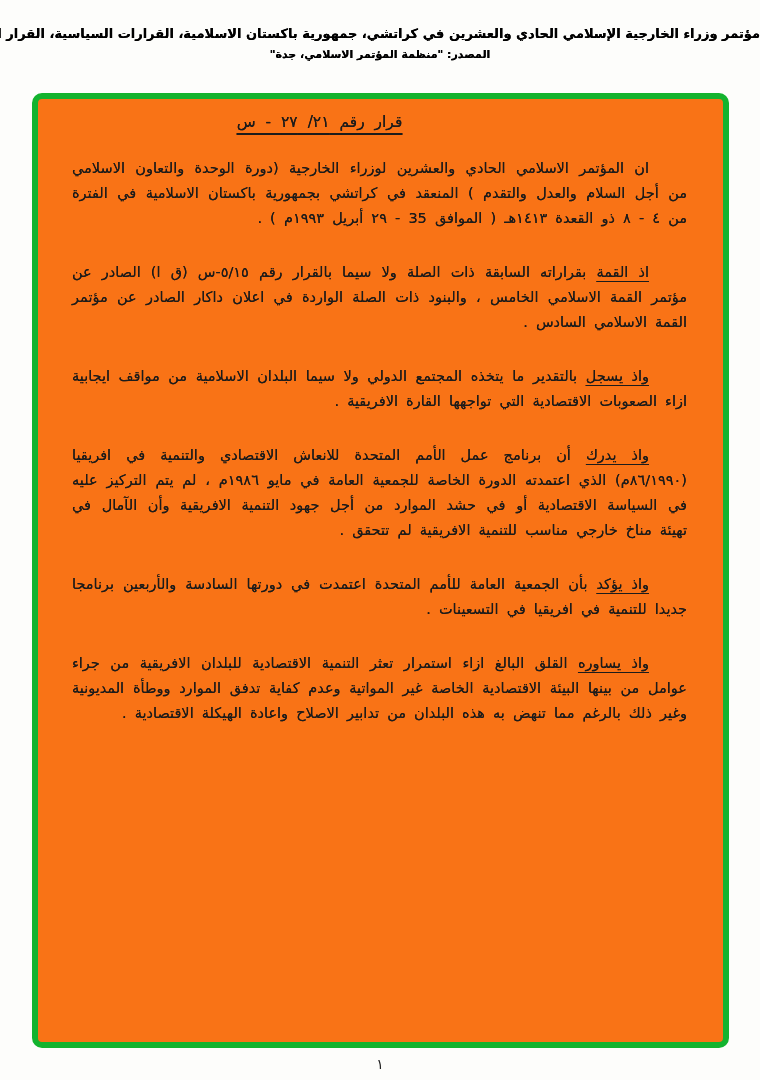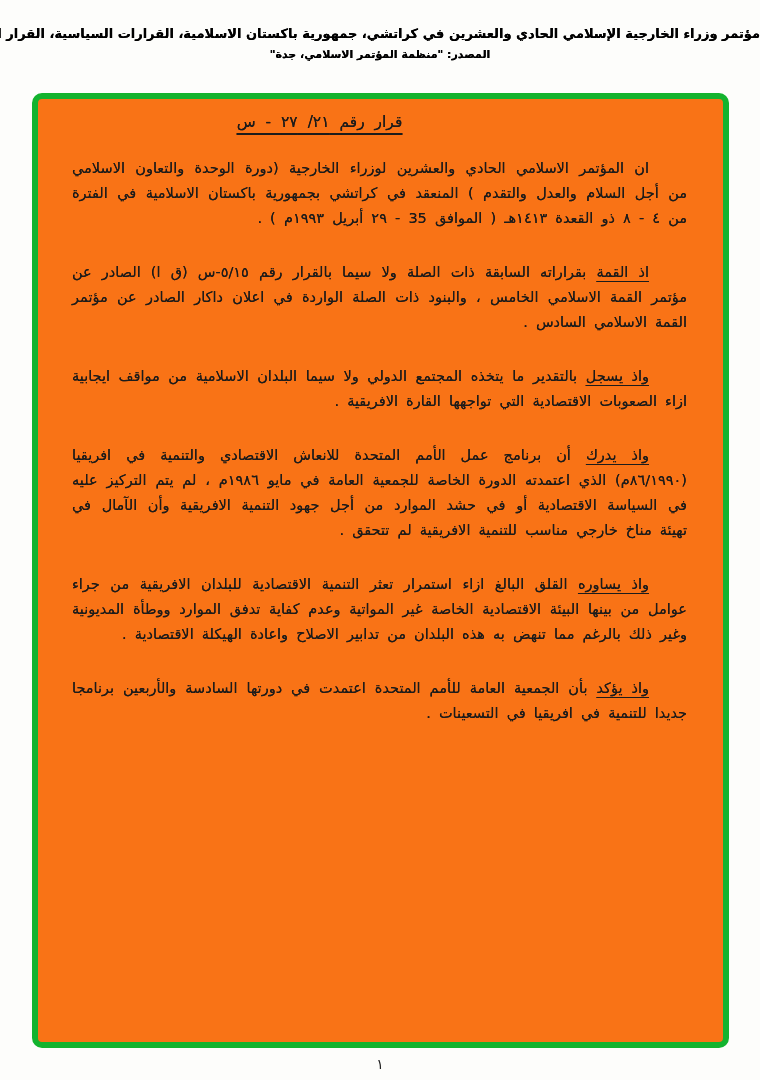--- a/index.html
+++ b/index.html
@@ -105,22 +105,22 @@
 
   <main class="frame scan-text">
     <div class="title-block">
       <div class="t1">قرار رقم ٢١/ ٢٧ - س</div>
     </div>
     <div id="paragraphs">
         <p class="para">ان المؤتمر الاسلامي الحادي والعشرين لوزراء الخارجية (دورة الوحدة والتعاون الاسلامي من أجل السلام والعدل والتقدم ) المنعقد في كراتشي بجمهورية باكستان الاسلامية في الفترة من ٤ - ٨ ذو القعدة ١٤١٣هـ ( الموافق 35 - ٢٩ أبريل ١٩٩٣م ) .</p>
         <p class="para"><span class="lead">اذ القمة</span> بقراراته السابقة ذات الصلة ولا سيما بالقرار رقم ٥/١٥-س (ق ا) الصادر عن مؤتمر القمة الاسلامي الخامس ، والبنود ذات الصلة الواردة في اعلان داكار الصادر عن مؤتمر القمة الاسلامي السادس .</p>
         <p class="para"><span class="lead">واذ يسجل</span> بالتقدير ما يتخذه المجتمع الدولي ولا سيما البلدان الاسلامية من مواقف ايجابية ازاء الصعوبات الاقتصادية التي تواجهها القارة الافريقية .</p>
         <p class="para"><span class="lead">واذ يدرك</span> أن برنامج عمل الأمم المتحدة للانعاش الاقتصادي والتنمية في افريقيا (٨٦/١٩٩٠م) الذي اعتمدته الدورة الخاصة للجمعية العامة في مايو ١٩٨٦م ، لم يتم التركيز عليه في السياسة الاقتصادية أو في حشد الموارد من أجل جهود التنمية الافريقية وأن الآمال في تهيئة مناخ خارجي مناسب للتنمية الافريقية لم تتحقق .</p>
+        <p class="para"><span class="lead">واذ يؤكد</span> بأن الجمعية العامة للأمم المتحدة اعتمدت في دورتها السادسة والأربعين برنامجا جديدا للتنمية في افريقيا في التسعينات .</p>
         <p class="para"><span class="lead">واذ يساوره</span> القلق البالغ ازاء استمرار تعثر التنمية الاقتصادية للبلدان الافريقية من جراء عوامل من بينها البيئة الاقتصادية الخاصة غير المواتية وعدم كفاية تدفق الموارد ووطأة المديونية وغير ذلك بالرغم مما تنهض به هذه البلدان من تدابير الاصلاح واعادة الهيكلة الاقتصادية .</p>
-        <p class="para"><span class="lead">واذ يؤكد</span> بأن الجمعية العامة للأمم المتحدة اعتمدت في دورتها السادسة والأربعين برنامجا جديدا للتنمية في افريقيا في التسعينات .</p>
       </div>
   </main>
 
   <footer>
     <div class="pageno">١</div>
   </footer>
 
 </div>
 
 </body></html>

